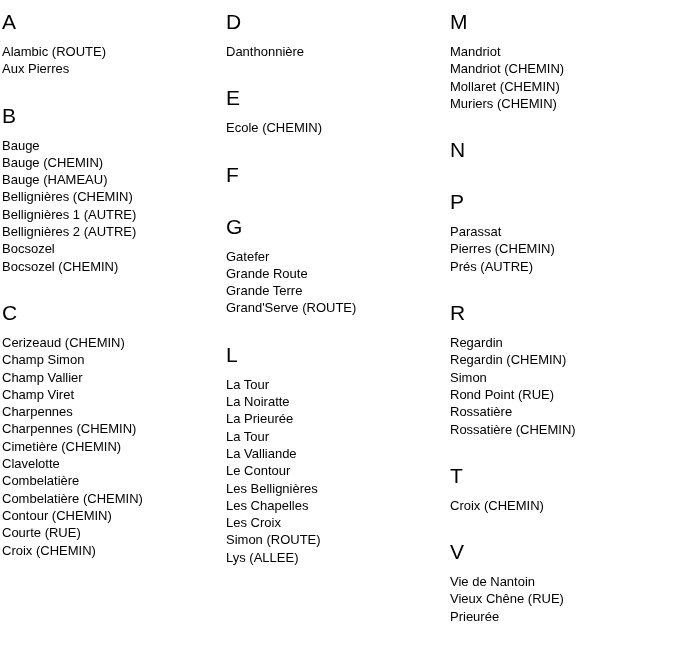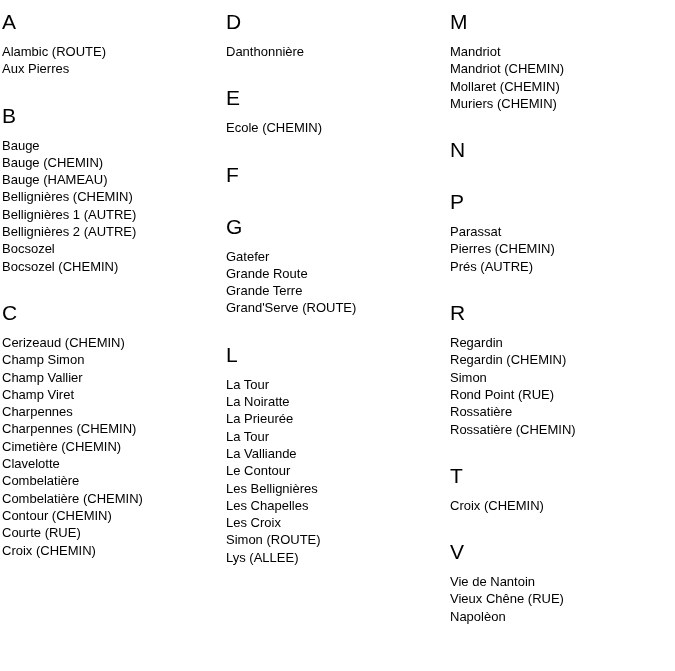--- a/index.html
+++ b/index.html
@@ -168,17 +168,17 @@
         <h2 class="letter">T</h2>
         <ul class="street-list">
           <li>Croix (CHEMIN)</li>
         </ul>
       </section>
       <section class="section">
         <h2 class="letter">V</h2>
         <ul class="street-list">
           <li>Vie de Nantoin</li>
           <li>Vieux Chêne (RUE)</li>
-          <li>Napolèon</li>
+          <li>Prieurée</li>
         </ul>
       </section>
     </div>
   </div>
 
 </body></html>

